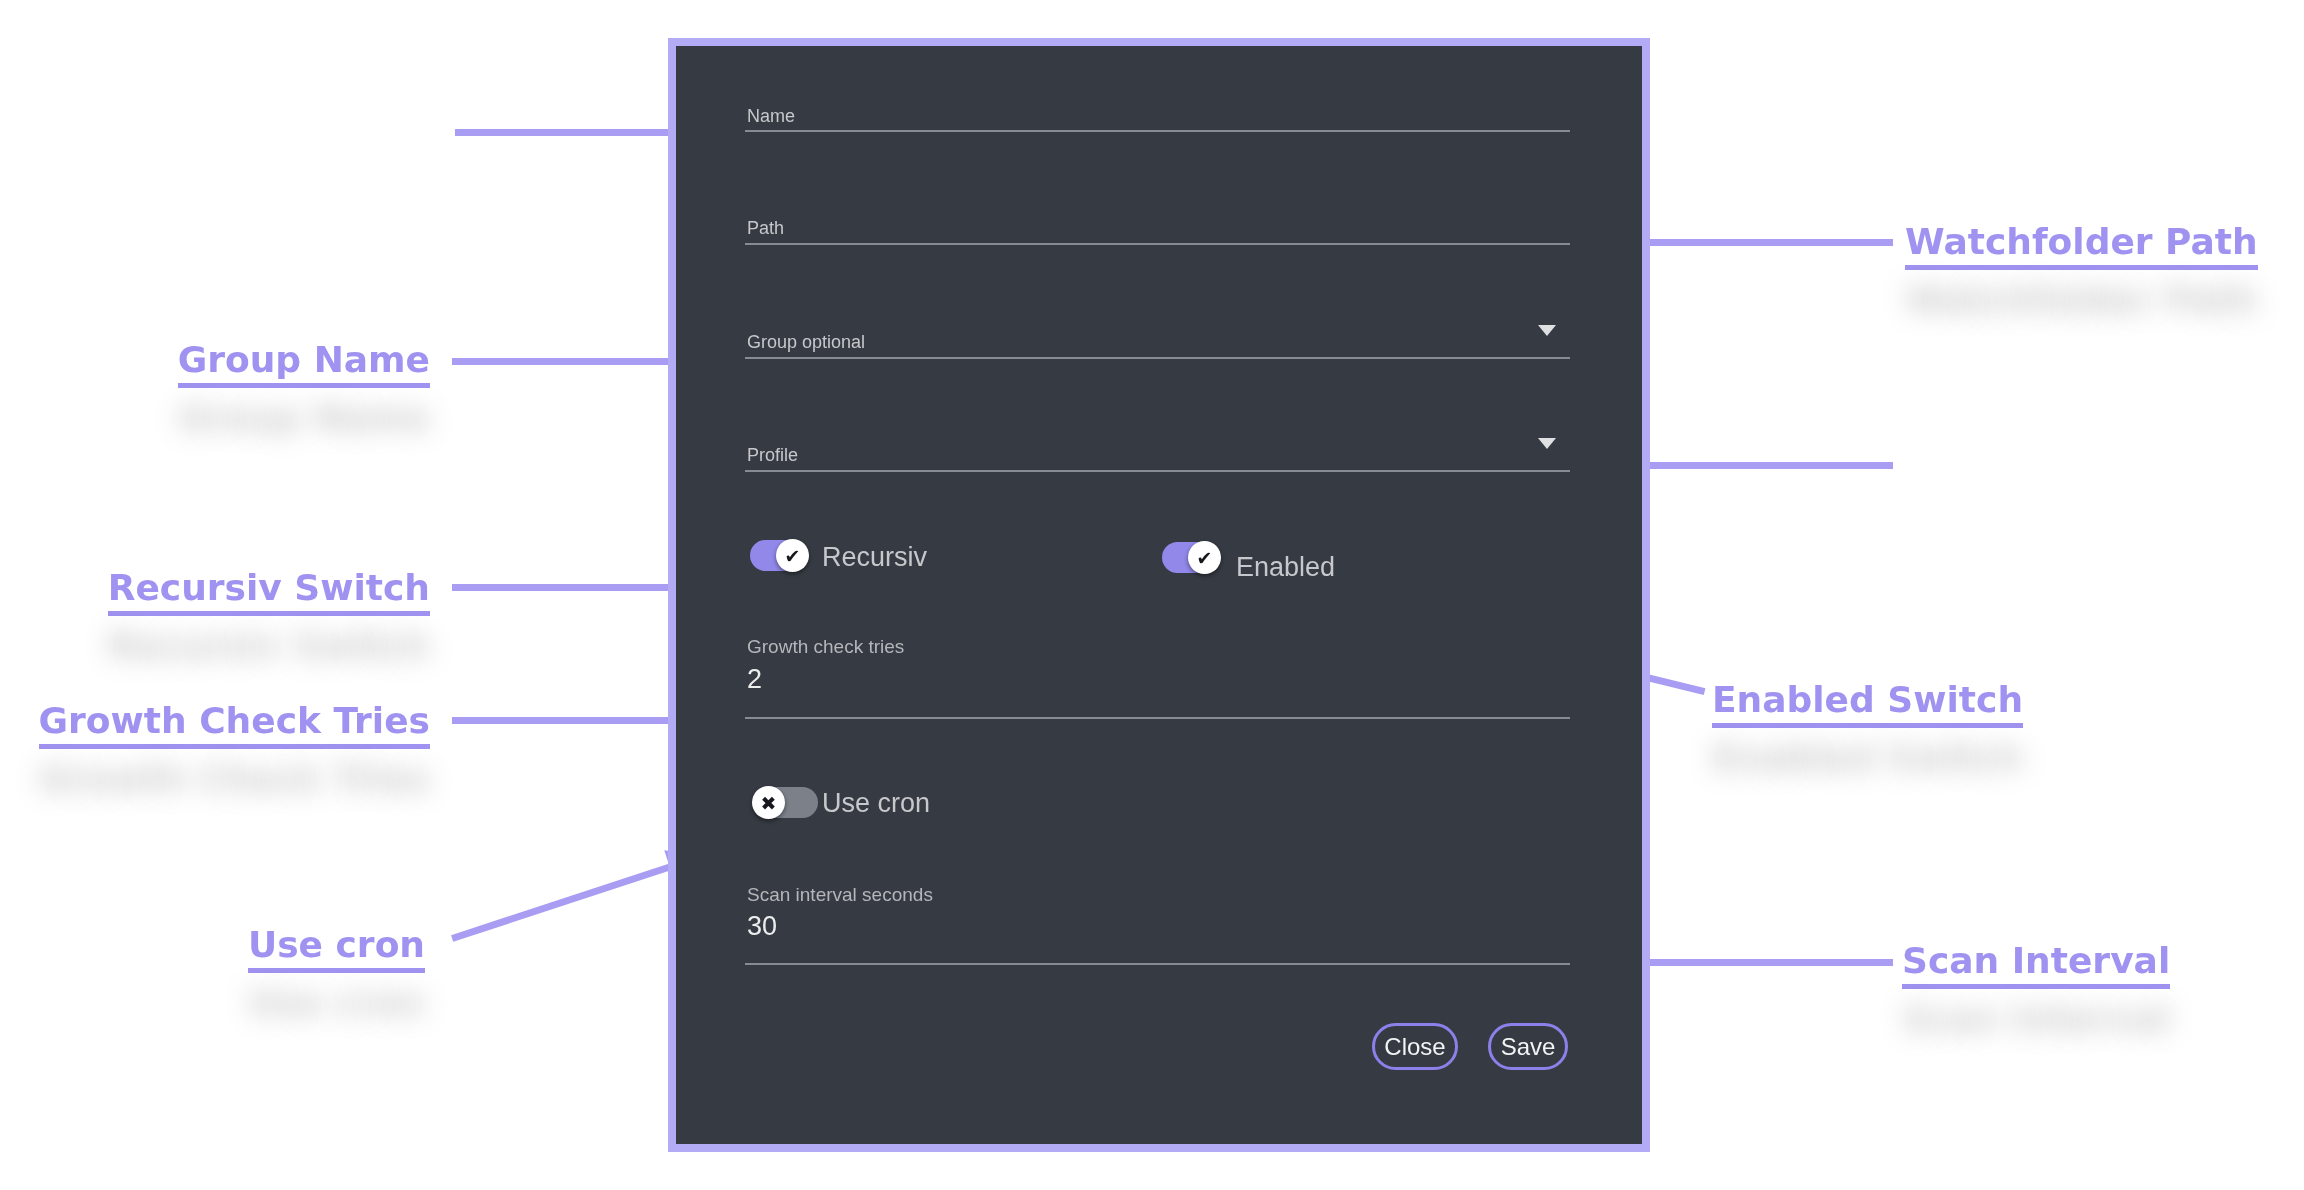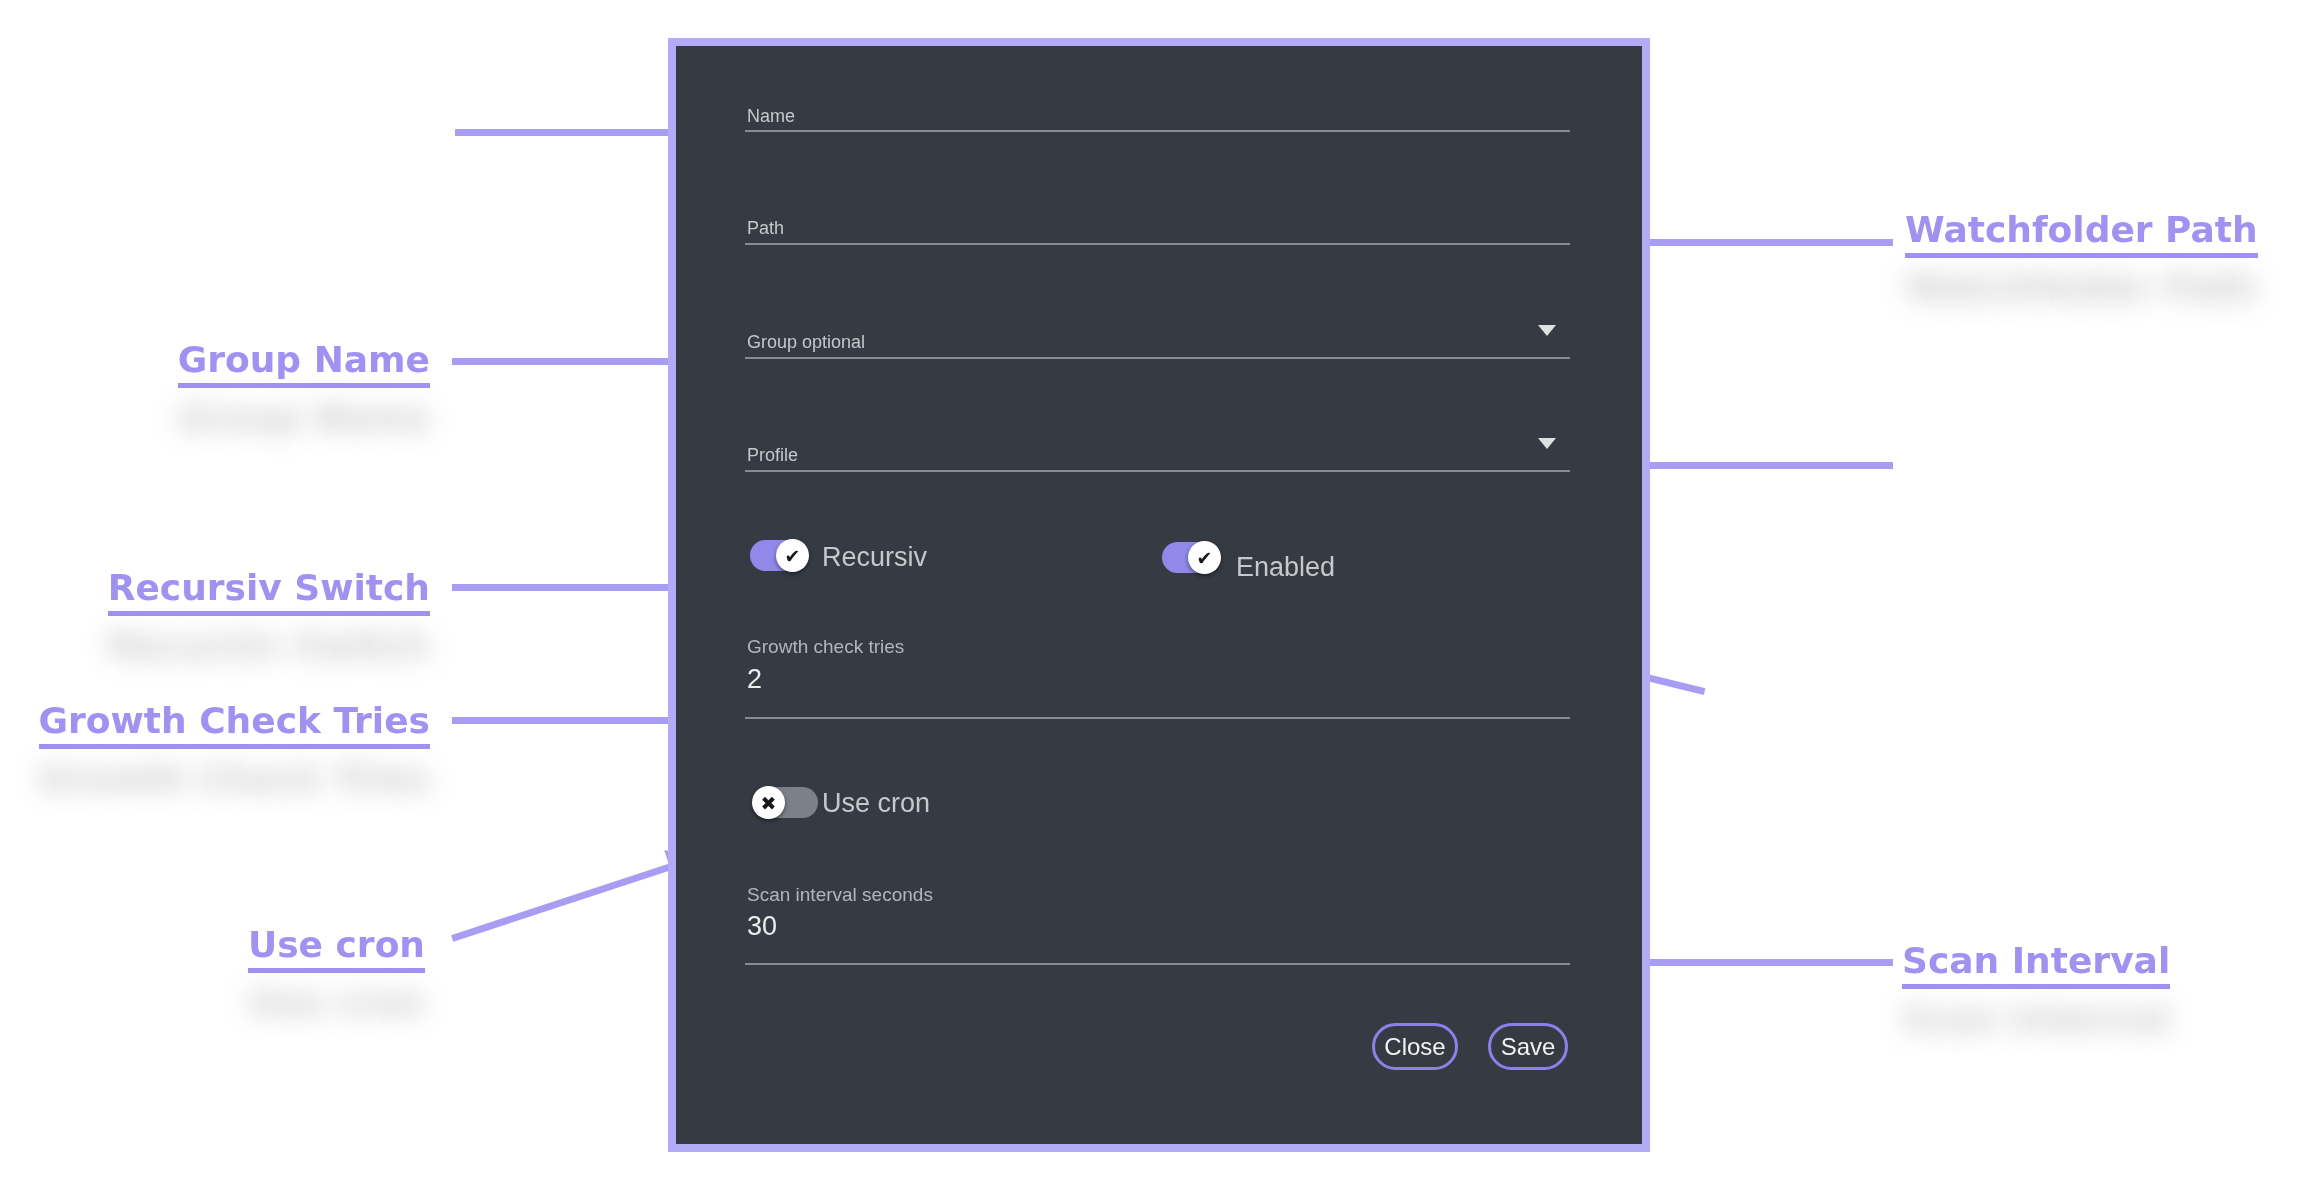--- a/index.html
+++ b/index.html
@@ -92,21 +92,22 @@
 </head>
 <body>
 
 <div class="page">
 
   <div class="ann right-align" style="top:338px;right:1874px;"><span class="u">Group Name</span></div>
   <div class="ann right-align" style="top:566px;right:1874px;"><span class="u">Recursiv Switch</span></div>
   <div class="ann right-align" style="top:699px;right:1874px;"><span class="u">Growth Check Tries</span></div>
   <div class="ann right-align" style="top:923px;right:1879px;"><span class="u">Use cron</span></div>
 
-  <div class="ann" style="top:208px;left:1905px;"><span class="u">Watchfolder Path</span></div>
+  <div class="ann" style="top:220px;left:1905px;"><span class="u">Watchfolder Path</span></div>
+  <div class="ann" style="top:678px;left:1712px;"><span class="u">Enabled Switch</span></div>
   <div class="ann" style="top:939px;left:1902px;"><span class="u">Scan Interval</span></div>
 
   <div>
     <div class="arrow-line" style="left:455px;top:129px;width:250px;"></div>
     <div class="arrow-head point-right" style="left:703px;top:116px;"></div>
   </div>
   <div>
     <div class="arrow-line" style="left:452px;top:358px;width:253px;"></div>
     <div class="arrow-head point-right" style="left:703px;top:345px;"></div>
   </div>

